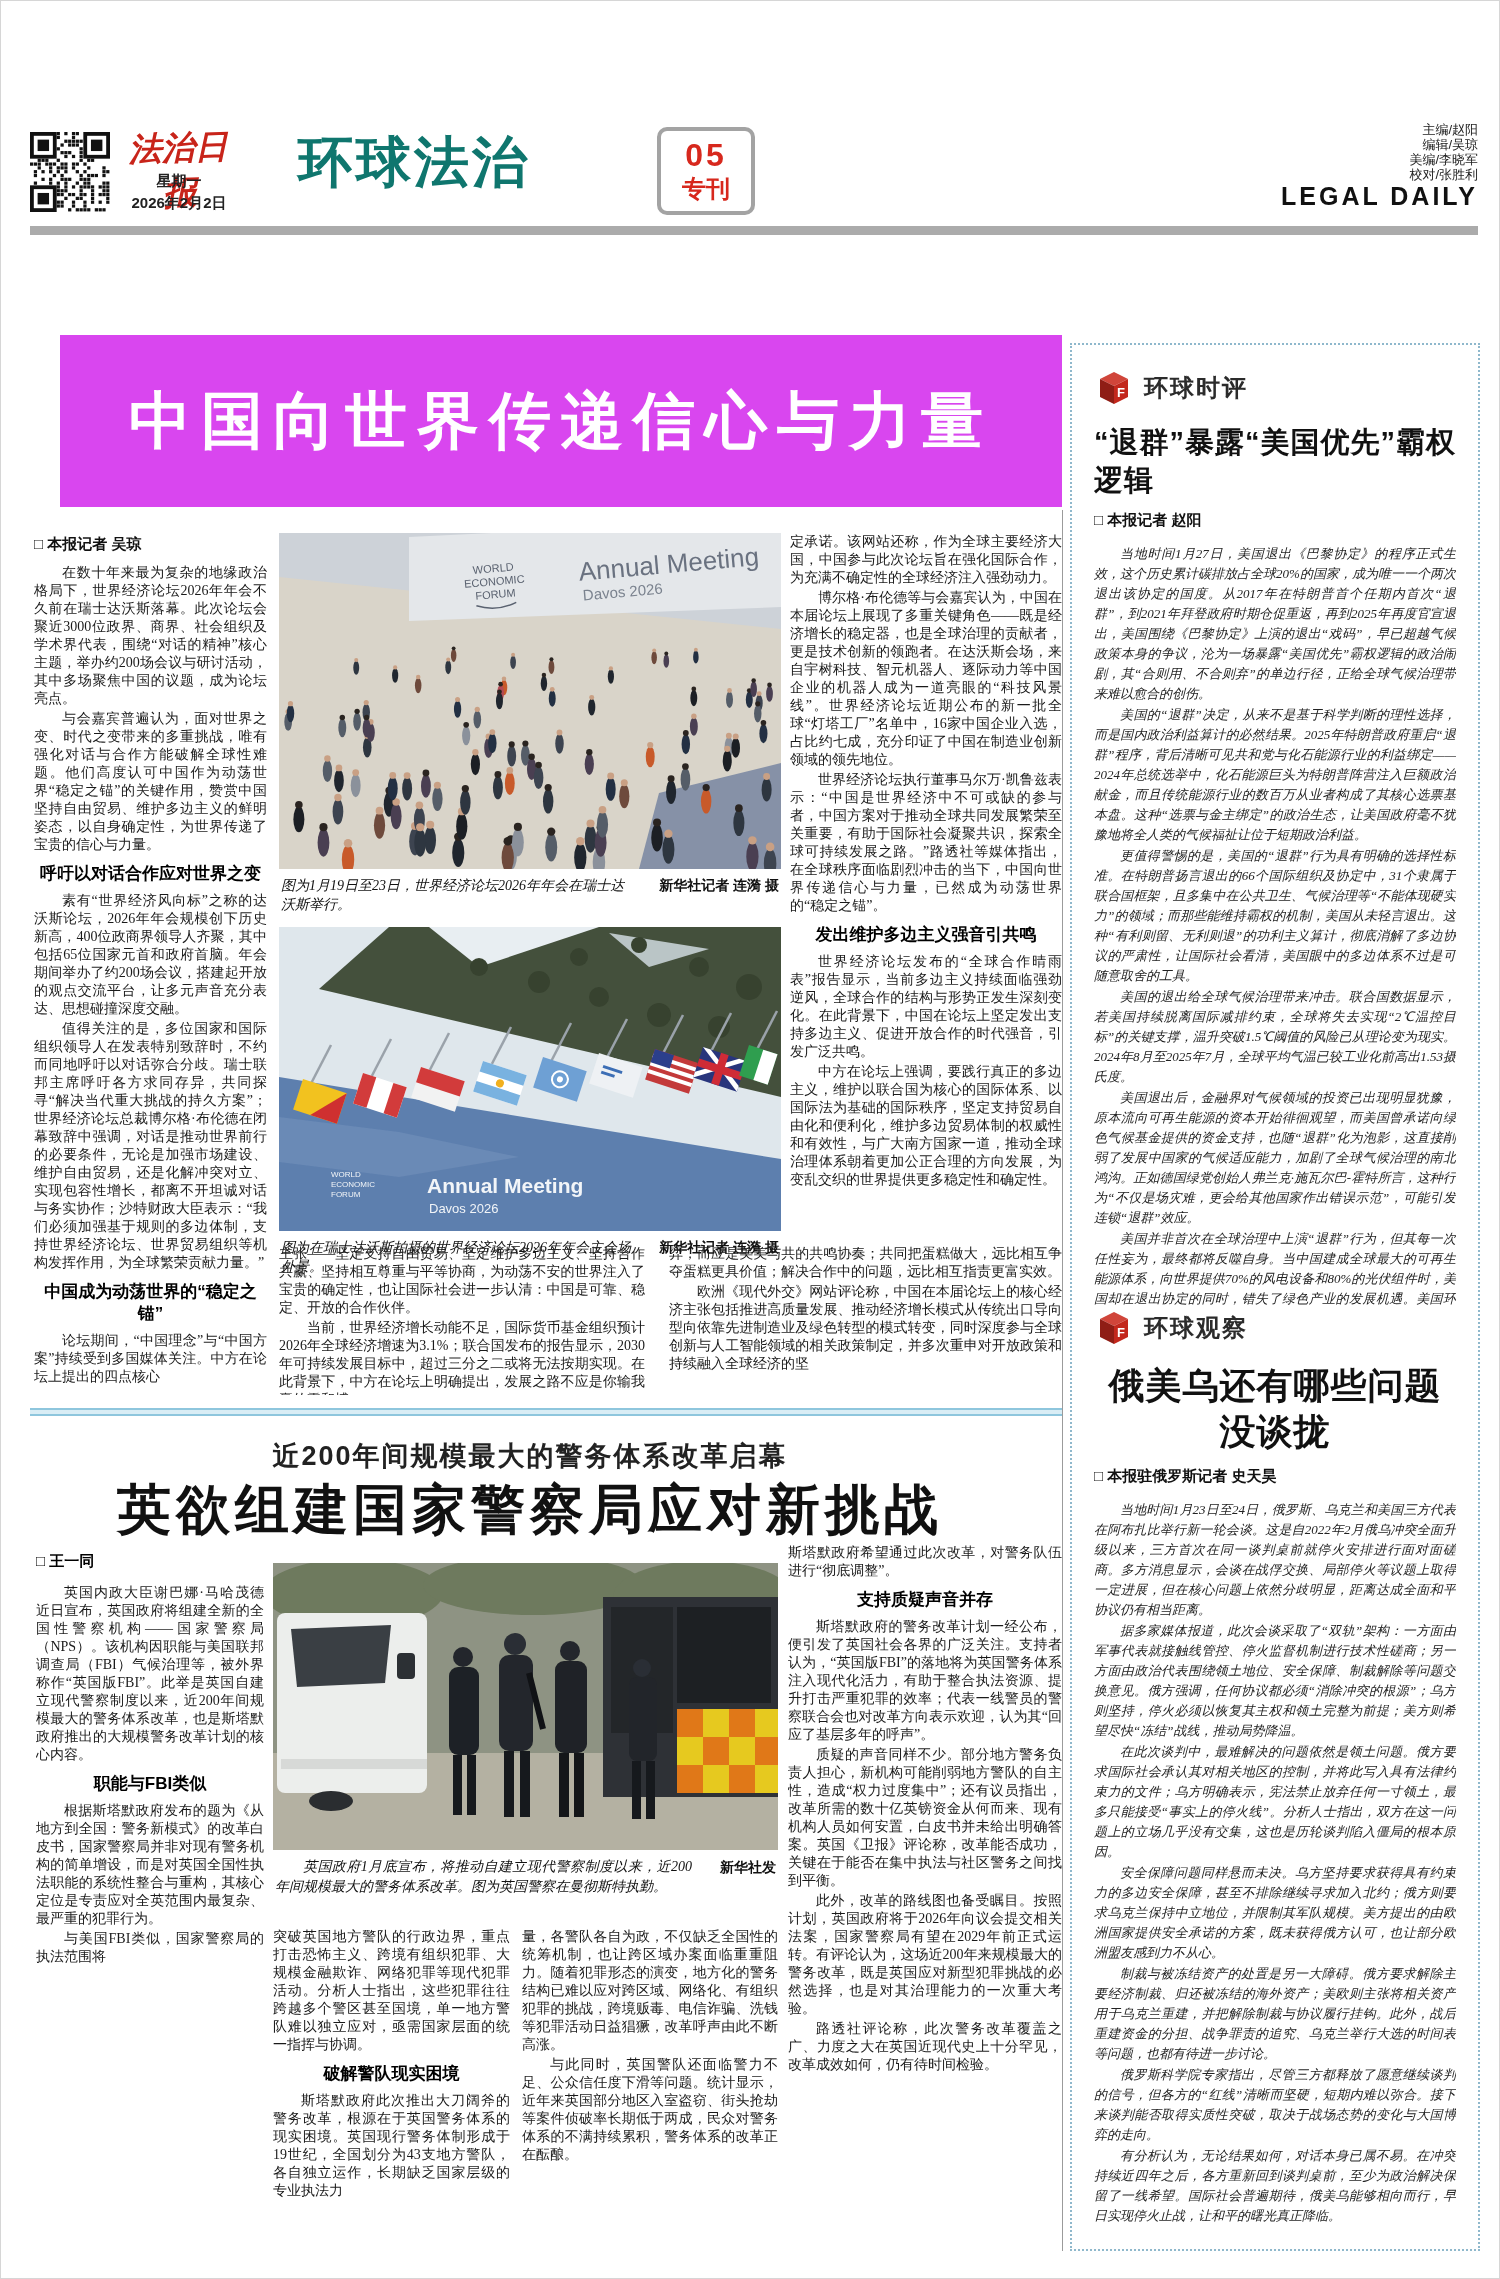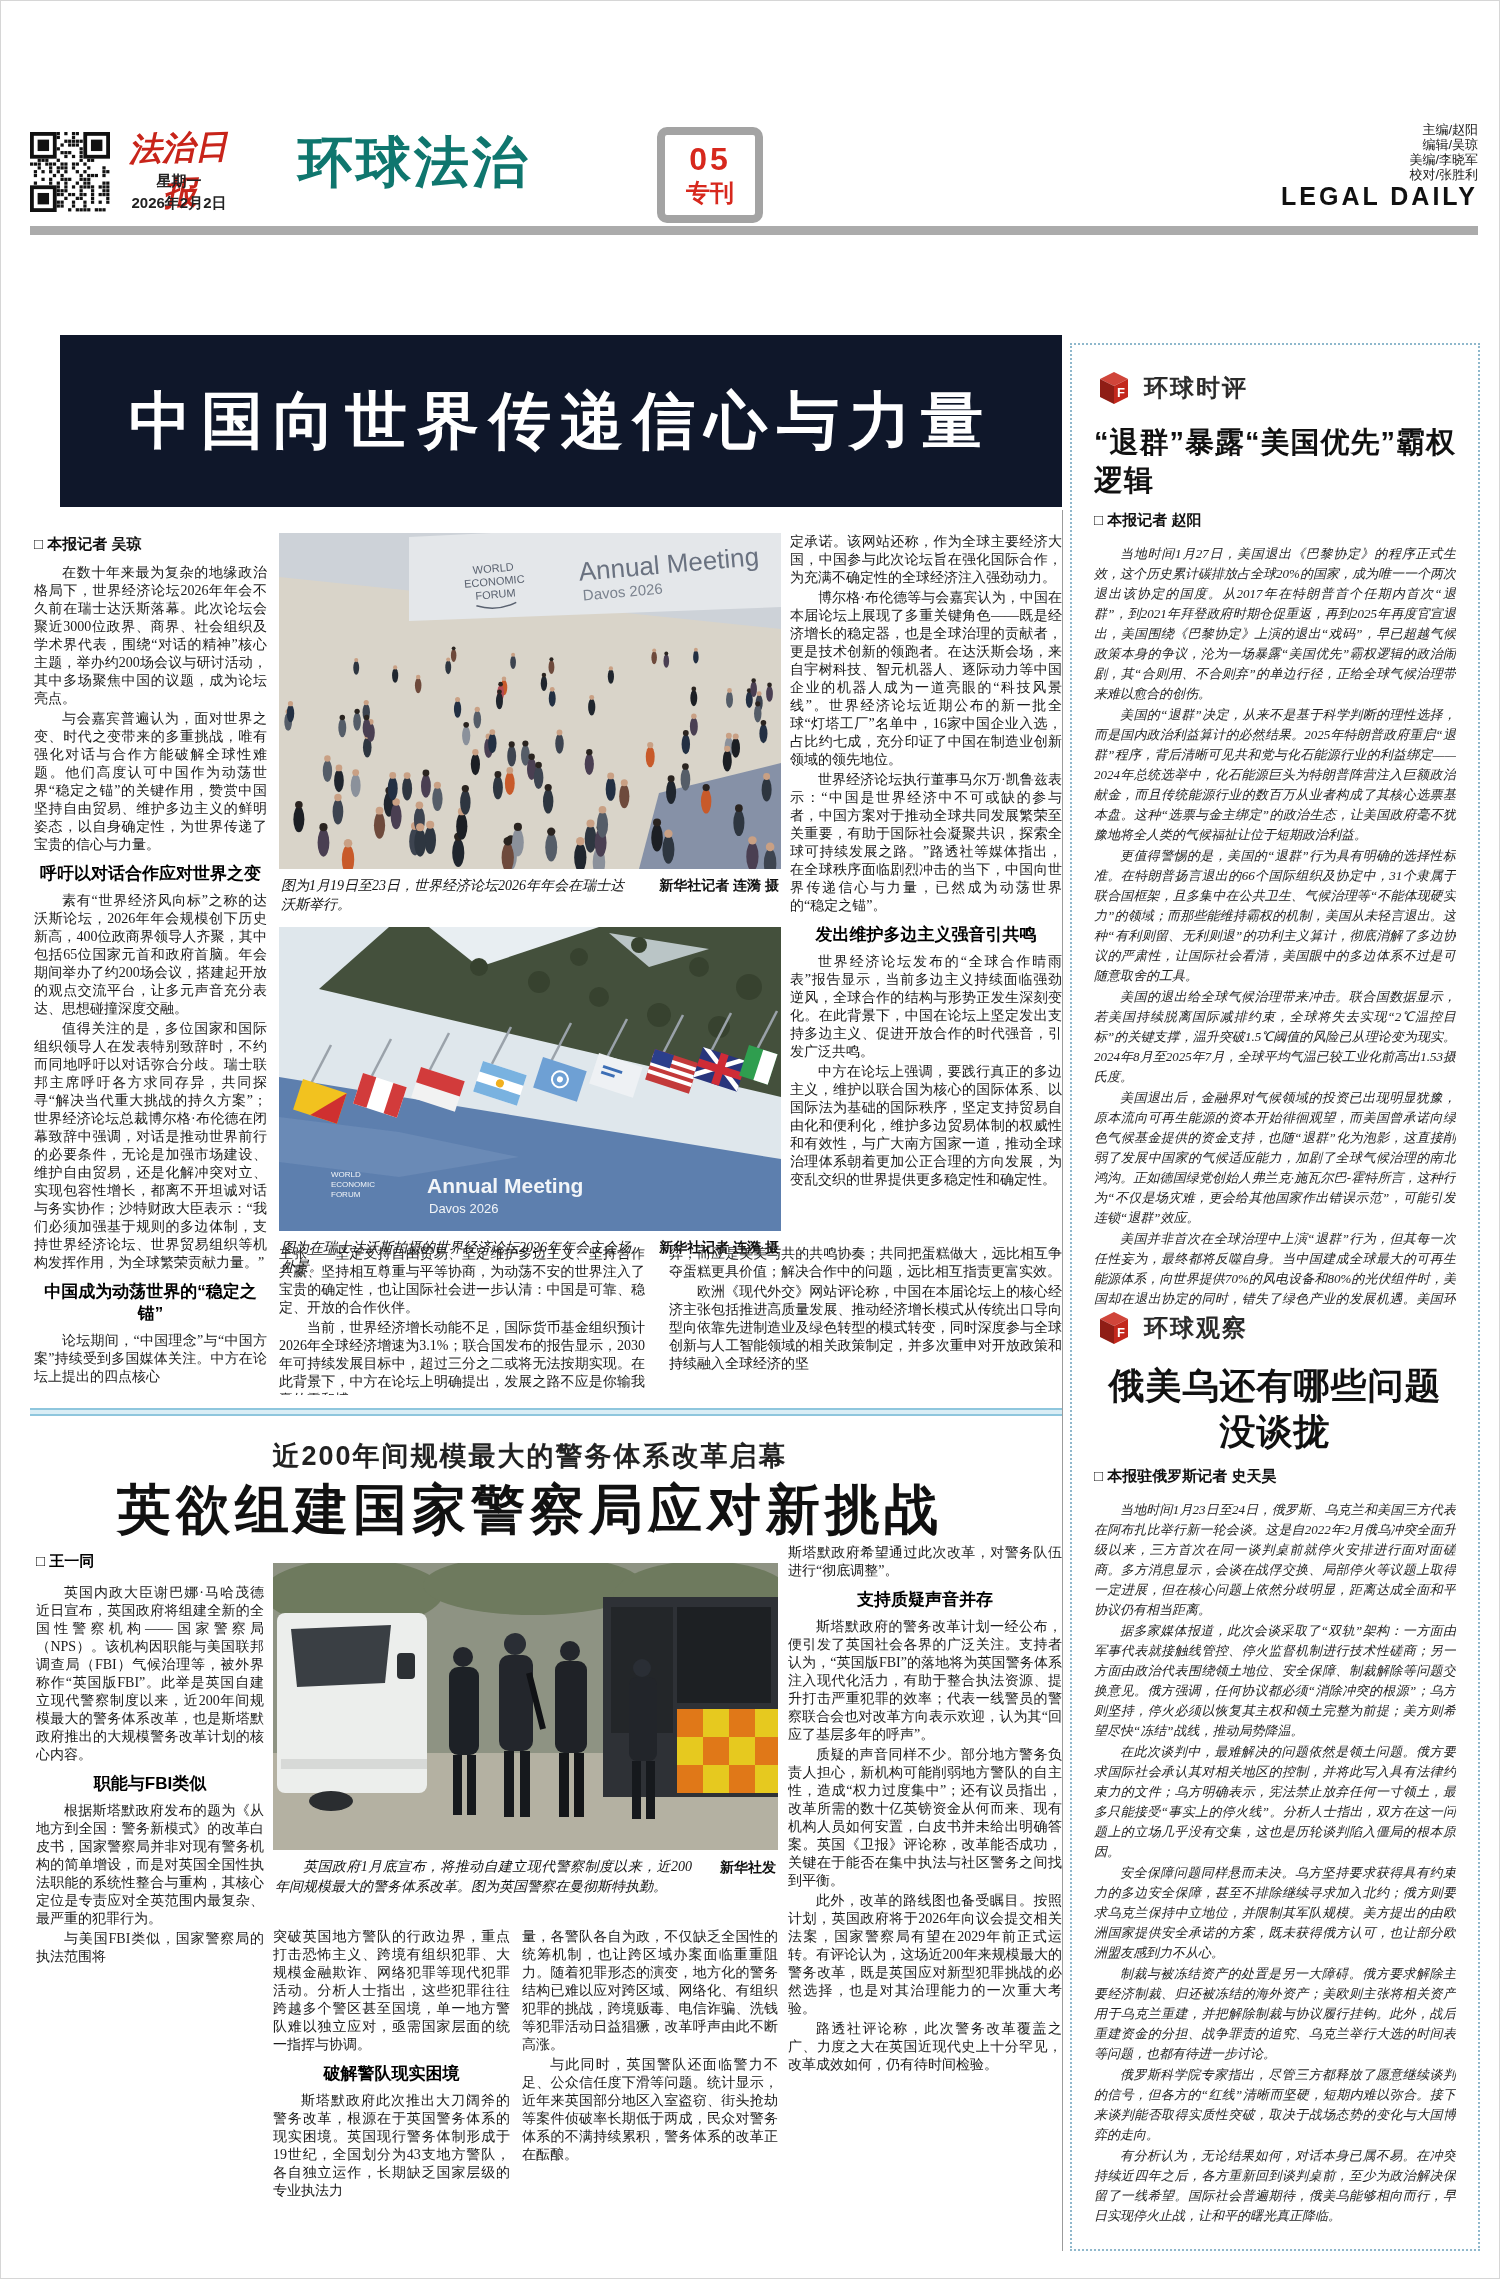--- a/index.html
+++ b/index.html
@@ -7,31 +7,31 @@
         box-shadow:inset 0 0 0 1px #d6d6d6;font-family:"Liberation Sans",sans-serif;}
   
   .qr{position:absolute;left:30px;top:132px;width:80px;height:80px;}
   .paper-name{position:absolute;left:114px;top:126px;width:130px;text-align:center;
       font-family:"Liberation Serif",serif;font-style:italic;font-weight:bold;
       font-size:33px;color:#c8241a;transform:rotate(-2deg);}
   .weekday{position:absolute;left:114px;top:172px;width:130px;text-align:center;font-size:15px;font-weight:bold;color:#222;}
   .pubdate{position:absolute;left:104px;top:194px;width:150px;text-align:center;font-size:15px;font-weight:bold;color:#222;}
   .section-title{position:absolute;left:298px;top:112px;width:350px;font-size:55px;line-height:100px;
       font-weight:700;color:#0f766e;letter-spacing:3px;white-space:nowrap;}
-  .page-box{position:absolute;left:657px;top:127px;width:90px;height:80px;border:8px solid #a3a3a3;
+  .page-box{position:absolute;left:657px;top:127px;width:90px;height:80px;border:4px solid #a3a3a3;
       border-radius:10px;text-align:center;}
   .page-num{font-size:32px;font-weight:900;color:#d7281d;letter-spacing:3px;line-height:40px;margin-top:4px;}
   .page-type{font-size:24px;font-weight:700;color:#d7281d;line-height:28px;}
   .staff{position:absolute;left:1310px;top:122px;width:168px;text-align:right;font-size:13px;line-height:15px;color:#222;}
   .legal-daily{position:absolute;left:1180px;top:182px;width:298px;text-align:right;
       font-size:25px;font-weight:900;letter-spacing:3px;color:#111;}
   .gray-bar{position:absolute;left:30px;top:226px;width:1448px;height:9px;background:#ababab;}
   
   .main-article{position:absolute;left:30px;top:245px;width:1032px;height:1152px;}
-  .banner{position:absolute;left:30px;top:90px;width:1002px;height:172px;background:#0f172a;}
+  .banner{position:absolute;left:30px;top:90px;width:1002px;height:172px;background:#d946ef;}
   .banner h1{margin:0;text-align:center;line-height:172px;font-size:62px;color:#fff;
       font-weight:700;letter-spacing:10px;}
   .col{position:absolute;overflow:hidden;}
   .para{font-family:"Liberation Serif",serif;font-size:14px;line-height:18px;text-align:justify;
       text-indent:2em;margin:0 0 2px;color:#1a1a1a;}
   .cont{text-indent:0;}
   h4.col-subhead{font-family:"Liberation Sans",sans-serif;font-size:17px;line-height:22px;
       text-align:center;margin:9px 0 7px;color:#000;}
   .byline{font-size:15px;font-weight:bold;color:#111;margin:2px 0 10px;}
   .m-col1{left:4px;top:288px;width:233px;height:862px;}

